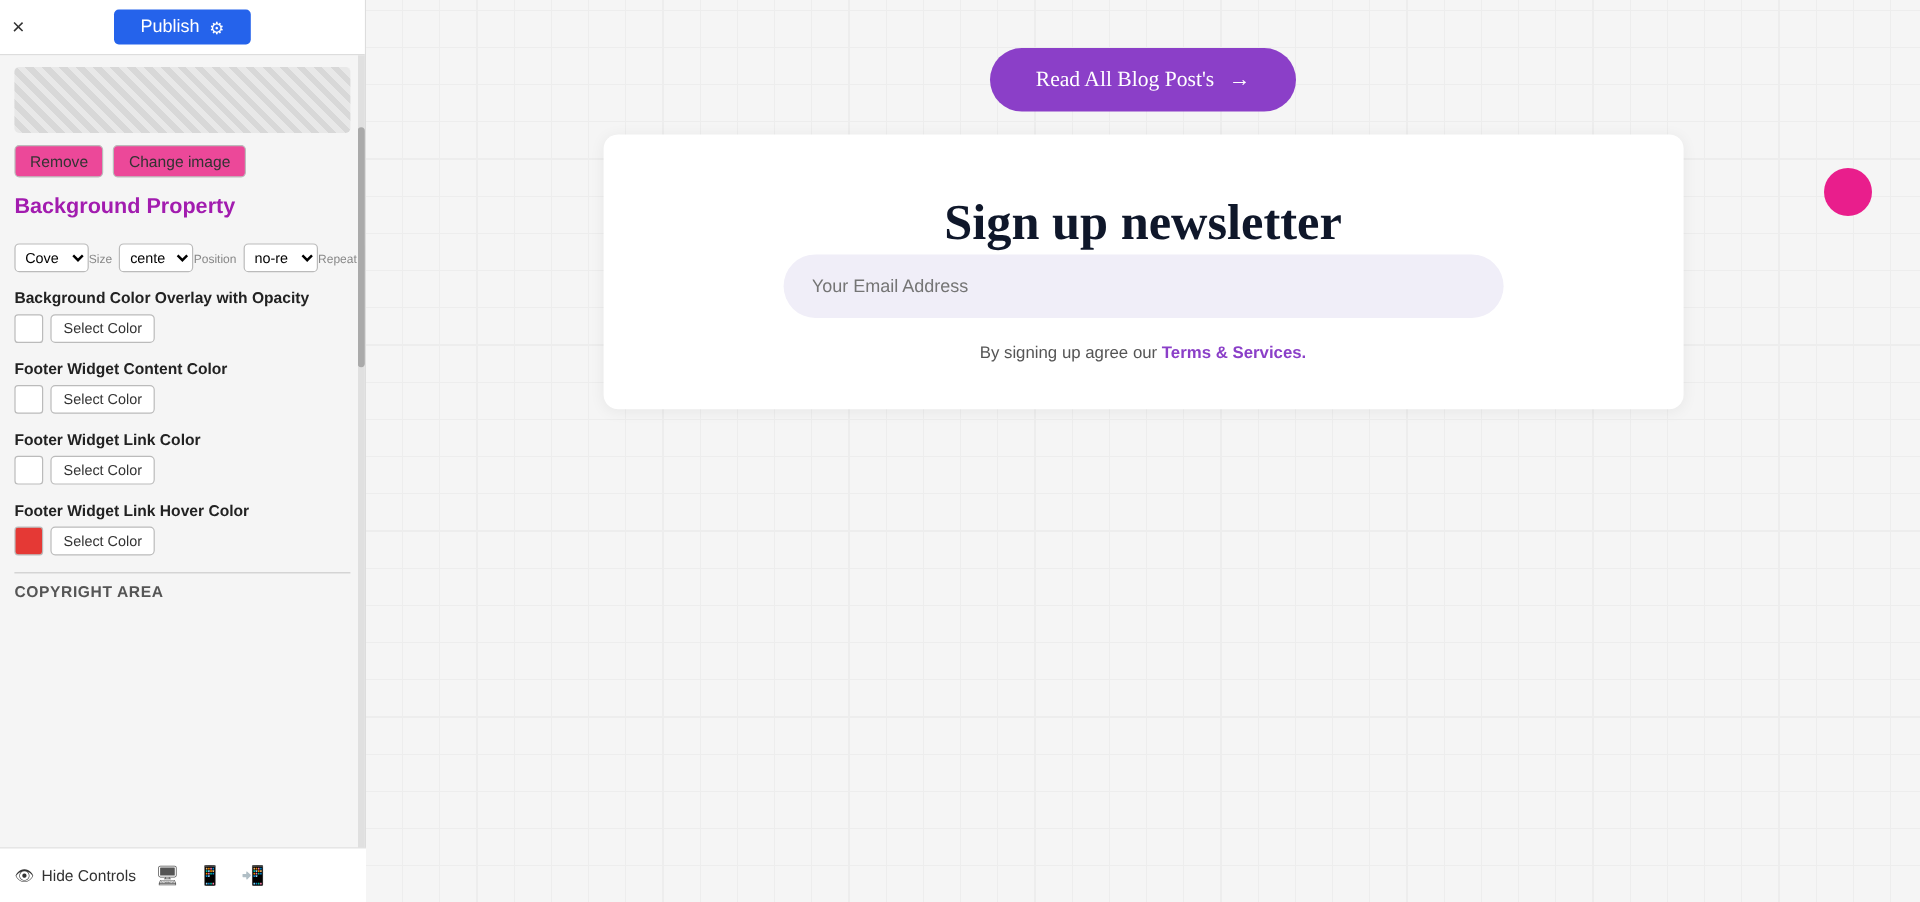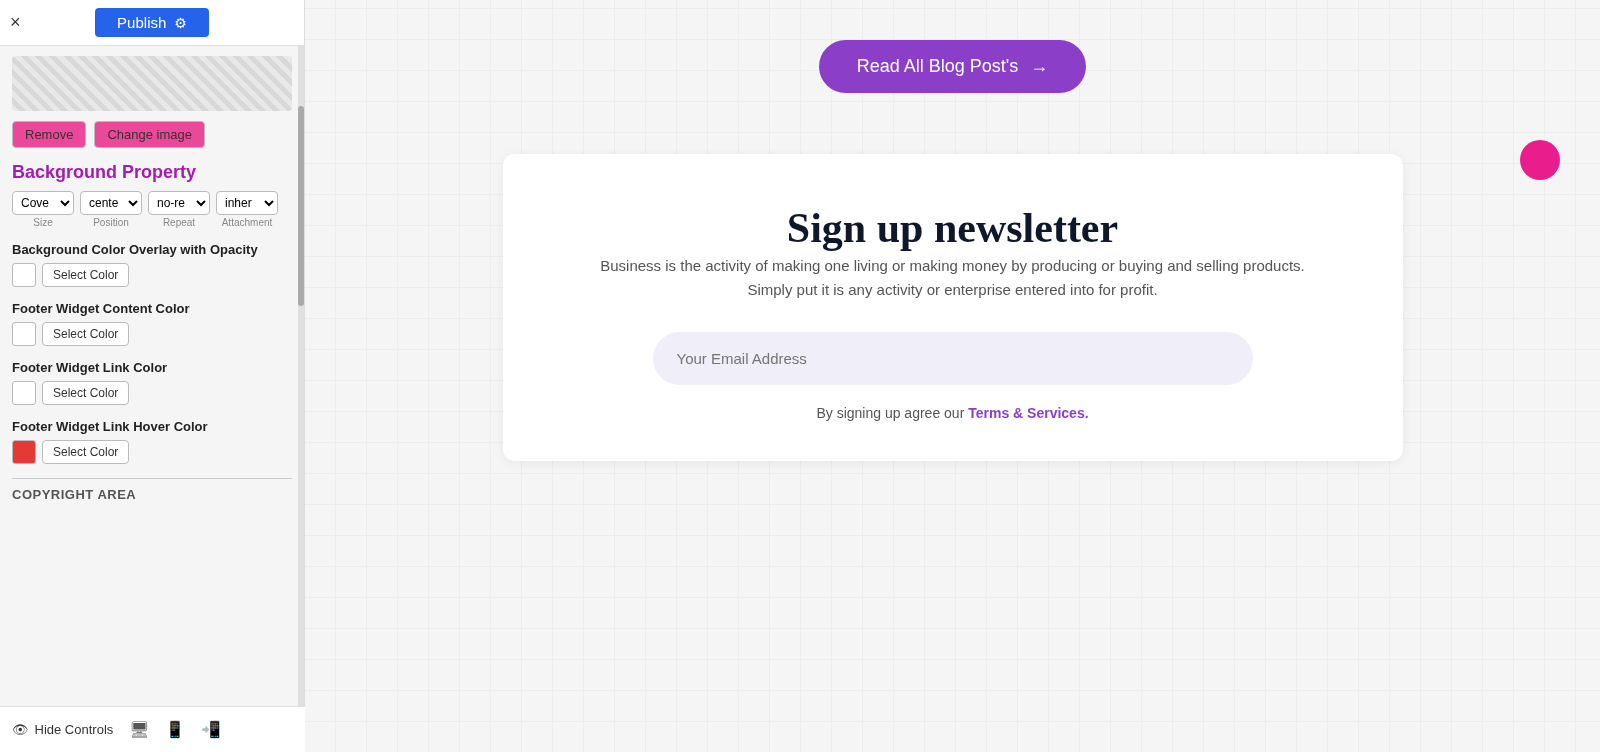--- a/index.html
+++ b/index.html
@@ -101,22 +101,23 @@
     }
 
     
     .dropdown-row {
       display: flex;
       gap: 6px;
       margin-bottom: 4px;
     }
     .dropdown-cell {
       display: flex;
-      flex-direction: column;
-      align-items: center;
+      flex-direction: row;
+      align-items: center;
+      margin-top: 12px;
     }
     .dropdown-cell select {
       border: 1px solid #bbb;
       border-radius: 4px;
       padding: 3px 4px;
       font-size: 12px;
       background: white;
       width: 62px;
       cursor: pointer;
     }
@@ -301,21 +302,22 @@
       color: white;
       border: none;
       border-radius: 30px;
       padding: 16px 38px;
       font-size: 18px;
       font-weight: 500;
       cursor: pointer;
       display: flex;
       align-items: center;
       gap: 12px;
-      margin-bottom: 61px;
+      margin-bottom: 19px;
+      font-family: Liberation Serif, serif;
     }
 
     
     #newsletter-section {
       background: white;
       width: 100%;
       max-width: 900px;
       border-radius: 12px;
       padding: 50px 60px 40px;
       text-align: center;
@@ -537,24 +539,20 @@
 
     <div id="pink-circle" style="background: rgb(233, 30, 140);"></div>
 
     <button id="read-all-btn" style="background: rgb(139, 63, 200);">
       <span>Read All Blog Post's</span>
       <span>→</span>
     </button>
 
     <div id="newsletter-section">
       <h2 id="newsletter-title">Sign up newsletter</h2>
-      <p id="newsletter-desc">
-        <span>Business is the activity of making one living or making money by producing or buying and selling products.</span><br>
-        <span>Simply put it is any activity or enterprise entered into for profit.</span>
-      </p>
 
       <div id="newsletter-form">
         <input id="email-input" type="email" placeholder="Your Email Address" style="">
       </div>
 
       <p id="terms-text">
         <span>By signing up agree our </span><a href="#" id="terms-link" style="color: rgb(139, 63, 200);">Terms &amp; Services.</a>
       </p>
     </div>
 

